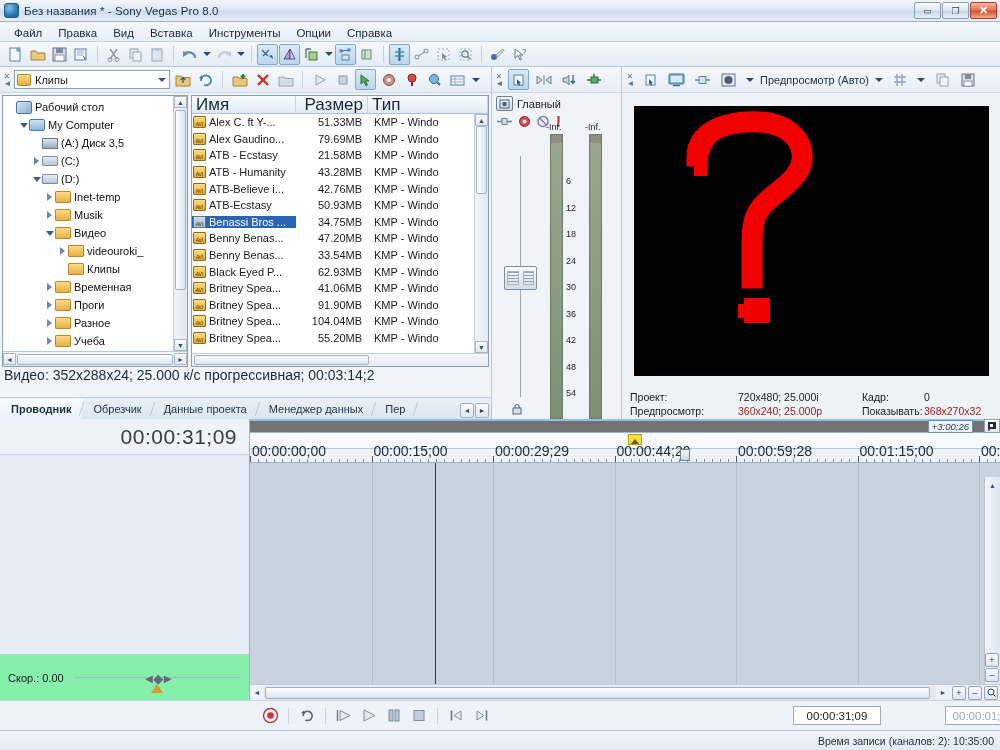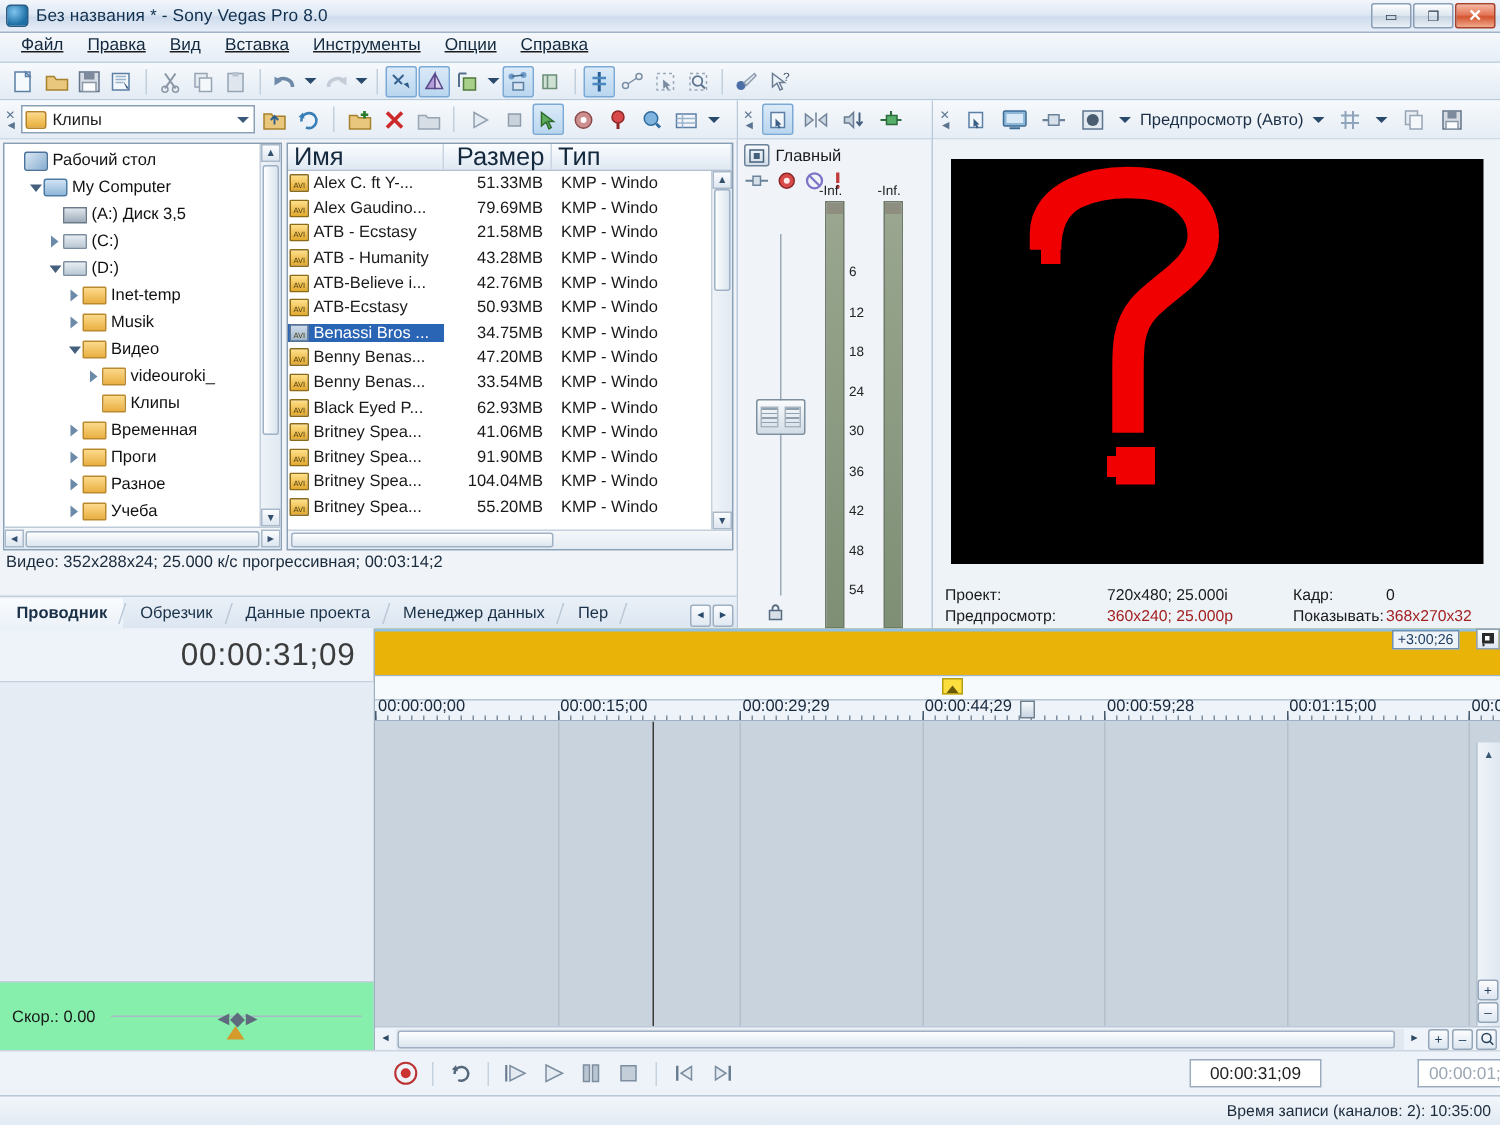--- a/index.html
+++ b/index.html
@@ -36,23 +36,23 @@
     border-radius: 2px; display: flex; align-items: center; justify-content: center;
     font-size: 9px; color: #2b3d52;
   }
   .win-btn.close {
     background: linear-gradient(to bottom,#f5b9a2,#e4775a 45%,#d4542f 55%,#f0a98d);
     border-color: #a8402a; color: #fff; font-weight: bold; font-size: 11px;
   }
 
   
   .menubar {
-    height: 20px; flex: 0 0 20px; display: flex; align-items: flex-start;
+    height: 20px; flex: 0 0 20px; display: flex; align-items: flex-end;
     background: linear-gradient(to bottom,#f4f8fc,#e6eef7);
-    border-bottom: 1px solid #c3d2e2; padding-left: 6px; text-decoration: underline;
+    border-bottom: 1px solid #c3d2e2; padding-left: 6px;
   }
   .menu-item { padding: 2px 8px; font-size: 11.5px; color: #14293d; }
 
   
   .toolbar {
     height: 25px; flex: 0 0 25px; display: flex; align-items: center;
     background: linear-gradient(to bottom,#f6f9fc,#e3ebf4);
     border-bottom: 1px solid #b9c9da; padding-left: 5px; gap: 1px;
   }
   .tbtn {
@@ -133,21 +133,21 @@
   .f-size { width: 72px; flex: 0 0 72px; text-align: right; padding-right: 6px; }
   .f-type { flex: 1; padding-left: 6px; overflow: hidden; }
   .fl-vbar { position: absolute; right: 0; top: 18px; bottom: 13px; width: 14px;
              background: linear-gradient(to right,#f0f4f9,#e1e9f2); border-left: 1px solid #c3cfdc; }
   .fl-vthumb { position:absolute; left:1px; right:1px; top:12px; height:68px;
              background: linear-gradient(to right,#fdfefe,#dbe4ee); border:1px solid #9fb1c4; border-radius:2px;}
   .sb-arrow { width:13px;height:12px;display:flex;align-items:center;justify-content:center;
               background:linear-gradient(to bottom,#fbfcfe,#dde6f0); border:1px solid #a9b9c9; font-size:7px;color:#32506e;}
   .fl-hbar { position:absolute; left:0; right:0; bottom:0; height:13px;
       background: linear-gradient(to bottom,#f4f7fa,#e4ebf3); border-top:1px solid #c3cfdc; }
-  .media-info { height: 30px; padding: 1px 4px; font-size: 11px; line-height: 14px;
+  .media-info { height: 30px; padding: 1px 4px; font-size: 14px; line-height: 14px;
                 color: #1b2b3c; background: #f0f4f9; white-space: nowrap; overflow: hidden; }
 
   .exp-tabs { height: 22px; display: flex; align-items: flex-end;
               background: linear-gradient(to bottom,#eaf0f7,#dce6f1); border-top: 1px solid #c0cedc; }
   .etab { height: 20px; display: flex; align-items: center; padding: 0 11px; font-size: 11px;
           color: #1b3148; position: relative; }
   .etab.active { font-weight: bold; background: linear-gradient(to bottom,#fafcfe,#eaf1f8); }
   .etab::after { content:''; position:absolute; right:0; top:3px; height:14px; width:1px;
                  background:#b9c7d6; transform: skewX(-18deg); }
   .tab-navs { margin-left: auto; display: flex; gap: 1px; padding: 0 2px 1px 0; }
@@ -205,31 +205,31 @@
   .tl-speed { height: 46px; display:flex; align-items:center; padding:0 8px; gap:10px;
       border-top:1px solid #c4d0dd; background:#86efac; }
   .speed-slider { flex:1; position:relative; height:20px; }
   .speed-line { position:absolute; top:9px; left:0; right:0; height:1px; background:#aab7c4;}
   .speed-knob { position:absolute; left:50%; top:3px; transform:translateX(-50%);
       color:#5d6b7c; font-size:13px; letter-spacing:-2px;}
   .speed-tri { position:absolute; left:50%; top:16px; transform:translateX(-50%);
       width:0;height:0;border-left:6px solid transparent;border-right:6px solid transparent;border-bottom:9px solid #d69a2c;}
 
   .tl-right { flex:1; display:flex; flex-direction:column; min-width:0; position:relative; }
-  .tl-markerbar { height:32px; background:#eab308; border-bottom:1px solid #9ab6d4; position:relative;}
+  .tl-markerbar { height:14px; background:#737373; border-bottom:1px solid #9ab6d4; position:relative;font-style:italic;}
   .tl-markerbar .topline { position:absolute; left:0; right:0; top:0; height:2px; background:#8ec0e8;}
   .tag-box { position:absolute; right:27px; top:1px; background:#eef3f8; border:1px solid #6f90b0;
       font-size:9.5px; padding:0 3px; color:#1e3f63; }
   .tl-ruler-wrap { height:30px; position:relative; background:#f7fafd; border-bottom:1px solid #9fb0c2;}
   .tl-region { position:absolute; left:0; right:0; top:0; height:16px; background:#f7fafd;}
   .tl-ruler { position:absolute; left:0; right:0; bottom:0; height:14px; background:#eef3f9;
       border-top:1px solid #b7c5d4; }
   .tick { position:absolute; bottom:0; width:1px; background:#7c8c9c; height:3px; }
   .tick.major { height:6px; background:#46586b; }
-  .rlabel { position:absolute; bottom:3px; font-size:11px; color:#18293c; white-space:nowrap; padding-left:2px;}
+  .rlabel { position:absolute; bottom:3px; font-size:14px; color:#18293c; white-space:nowrap; padding-left:2px;}
   .yellow-marker { position:absolute; top:1px; left:378px; width:14px; height:11px;
       background:#fcdf3e; border:1px solid #b79d10; }
   .yellow-marker::after{content:'';position:absolute;left:2px;top:4px;width:0;height:0;
       border-left:4px solid transparent;border-right:4px solid transparent;border-bottom:5px solid #6a5a08;}
   .cursor-head { position:absolute; bottom:1px; left:430px; width:10px; height:12px;
       background:linear-gradient(to bottom,#f6f9fc,#c9d5e1); border:1px solid #6e808f; }
   .tl-canvas { flex:1; background:#c9d3de; position:relative; overflow:hidden; }
   .tl-canvas .vgrid { position:absolute; top:0; bottom:0; width:1px; background:#b4c0cd; }
   .playhead { position:absolute; top:0; bottom:0; width:1px; background:#3a3a3a; left:185px;}
   .tl-vscroll { position:absolute; right:0; top:14px; bottom:0; width:16px;

